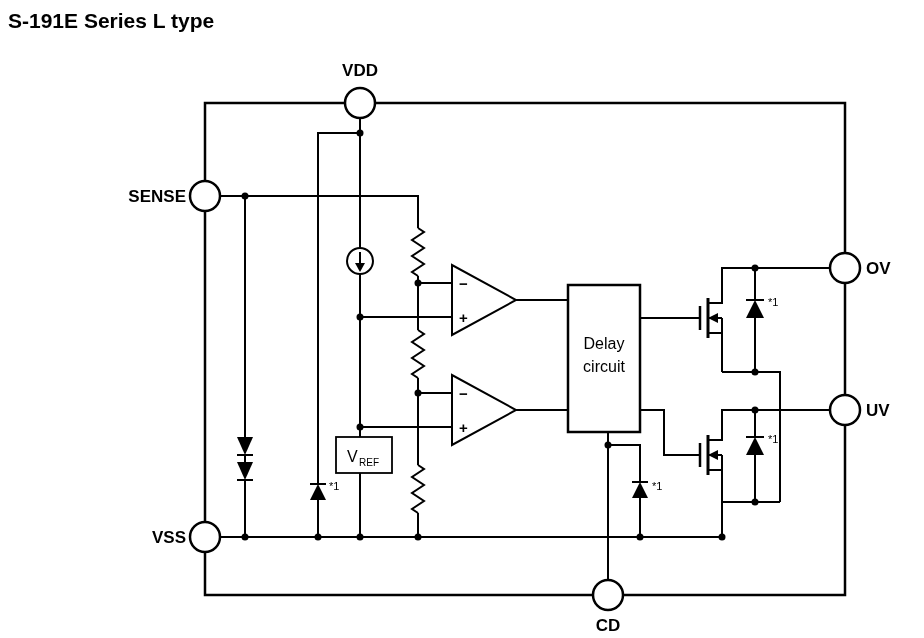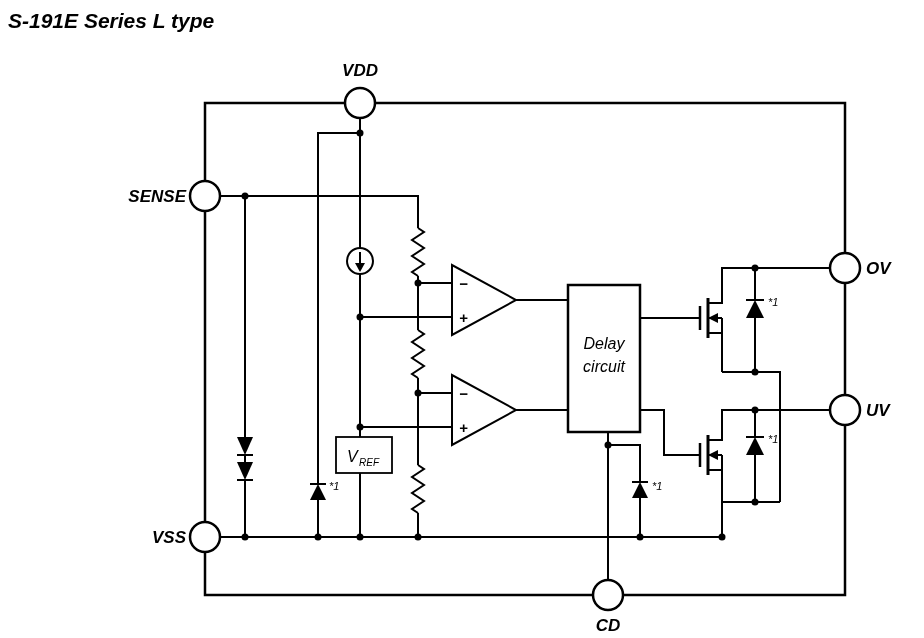--- a/index.html
+++ b/index.html
@@ -2,21 +2,20 @@
 <html><head>
 <meta charset="utf-8">
 <style>
   html,body{margin:0;padding:0;background:#ffffff;}
   .canvas{
     position:relative;
     width:924px;height:638px;
     background:#ffffff;
     font-family:"Liberation Sans", sans-serif;
     overflow:hidden;
-    font-style:italic;
   }
   svg{display:block;}
   svg text{font-family:"Liberation Sans", sans-serif; fill:#000;}
   .wire{stroke:#000;stroke-width:2;fill:none;}
   .thick{stroke:#000;stroke-width:2.5;fill:none;}
   .whitebox{fill:#ffffff;stroke:#000;}
   .blackfill{fill:#000;stroke:none;}
   .pin-circle{fill:#ffffff;stroke:#000;stroke-width:2.5;}
   .pin-label{font-size:17px;font-weight:bold;}
   .block-label{font-size:16px;}

